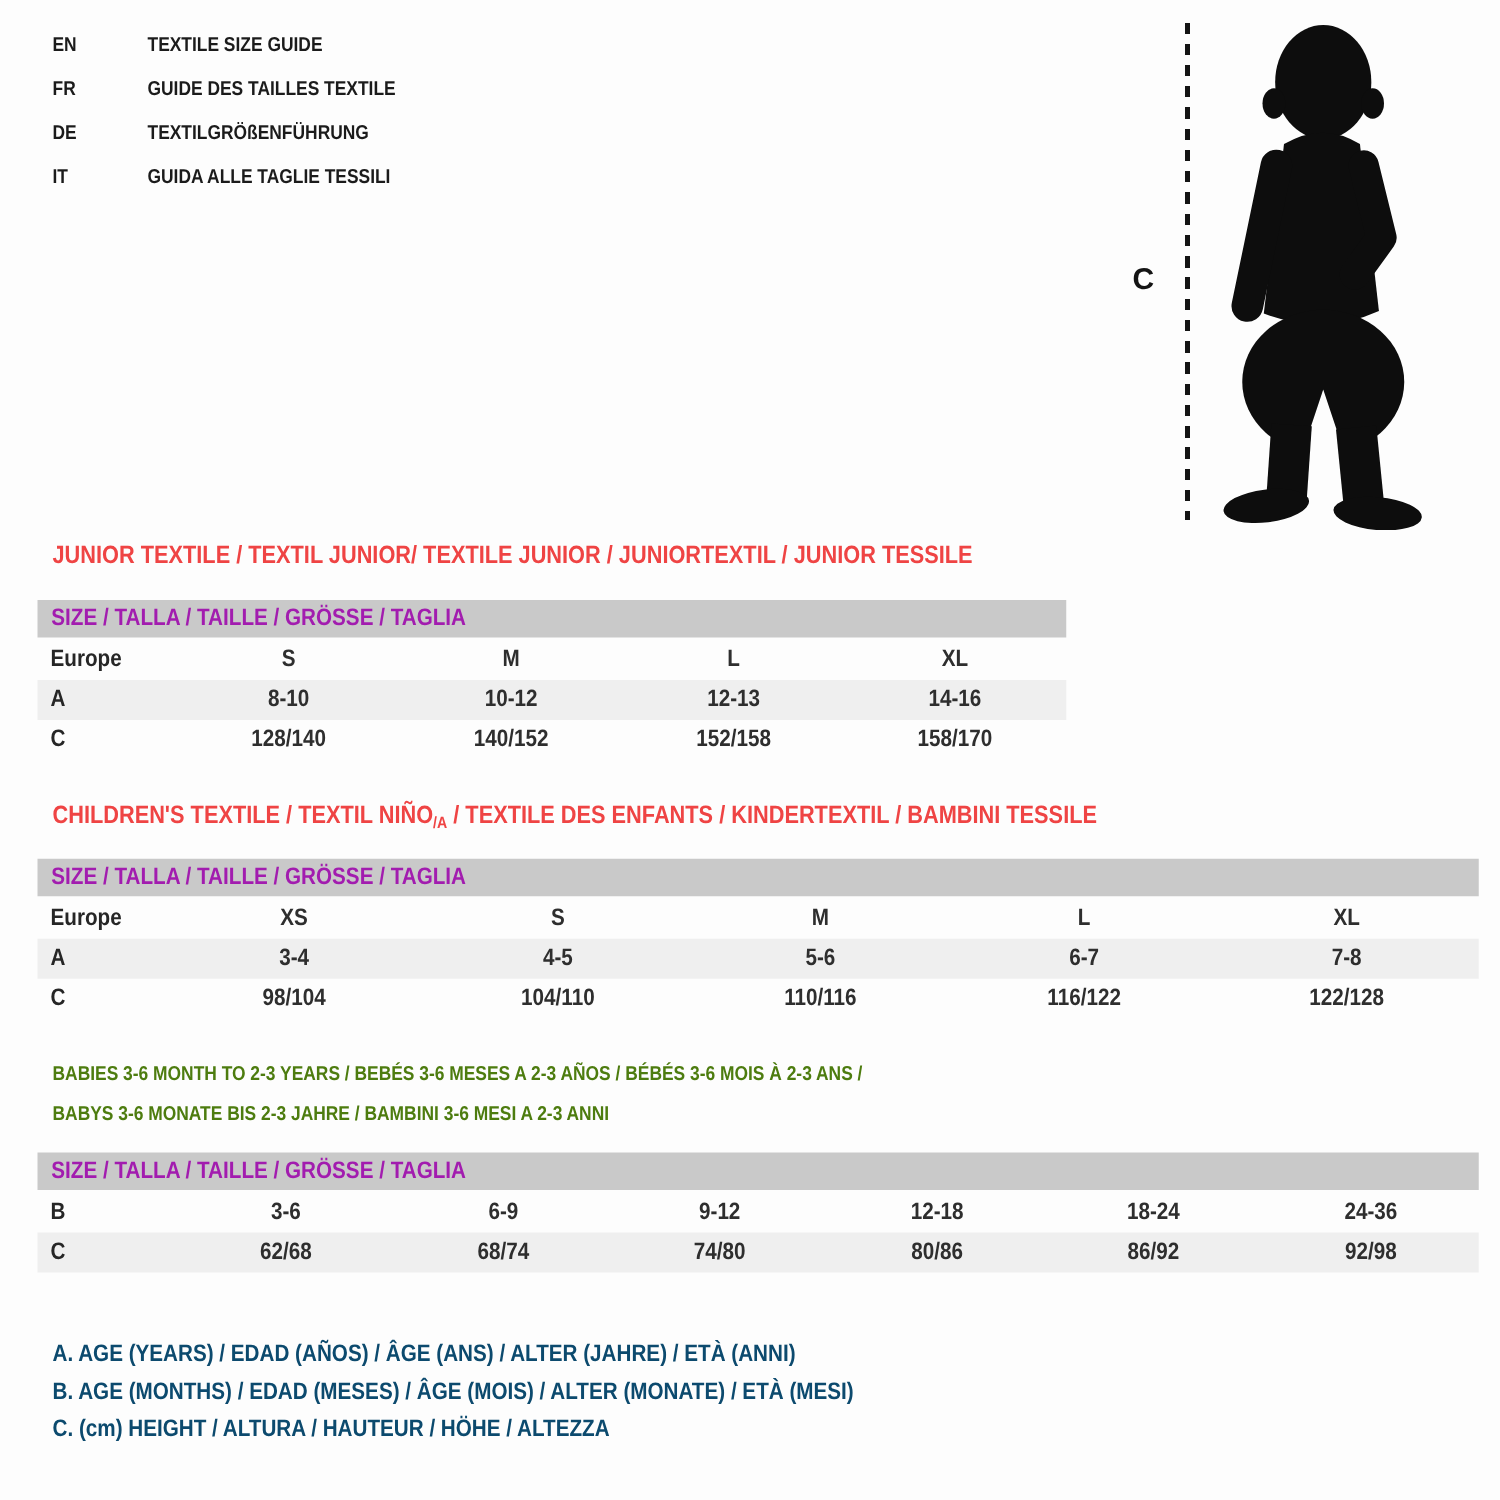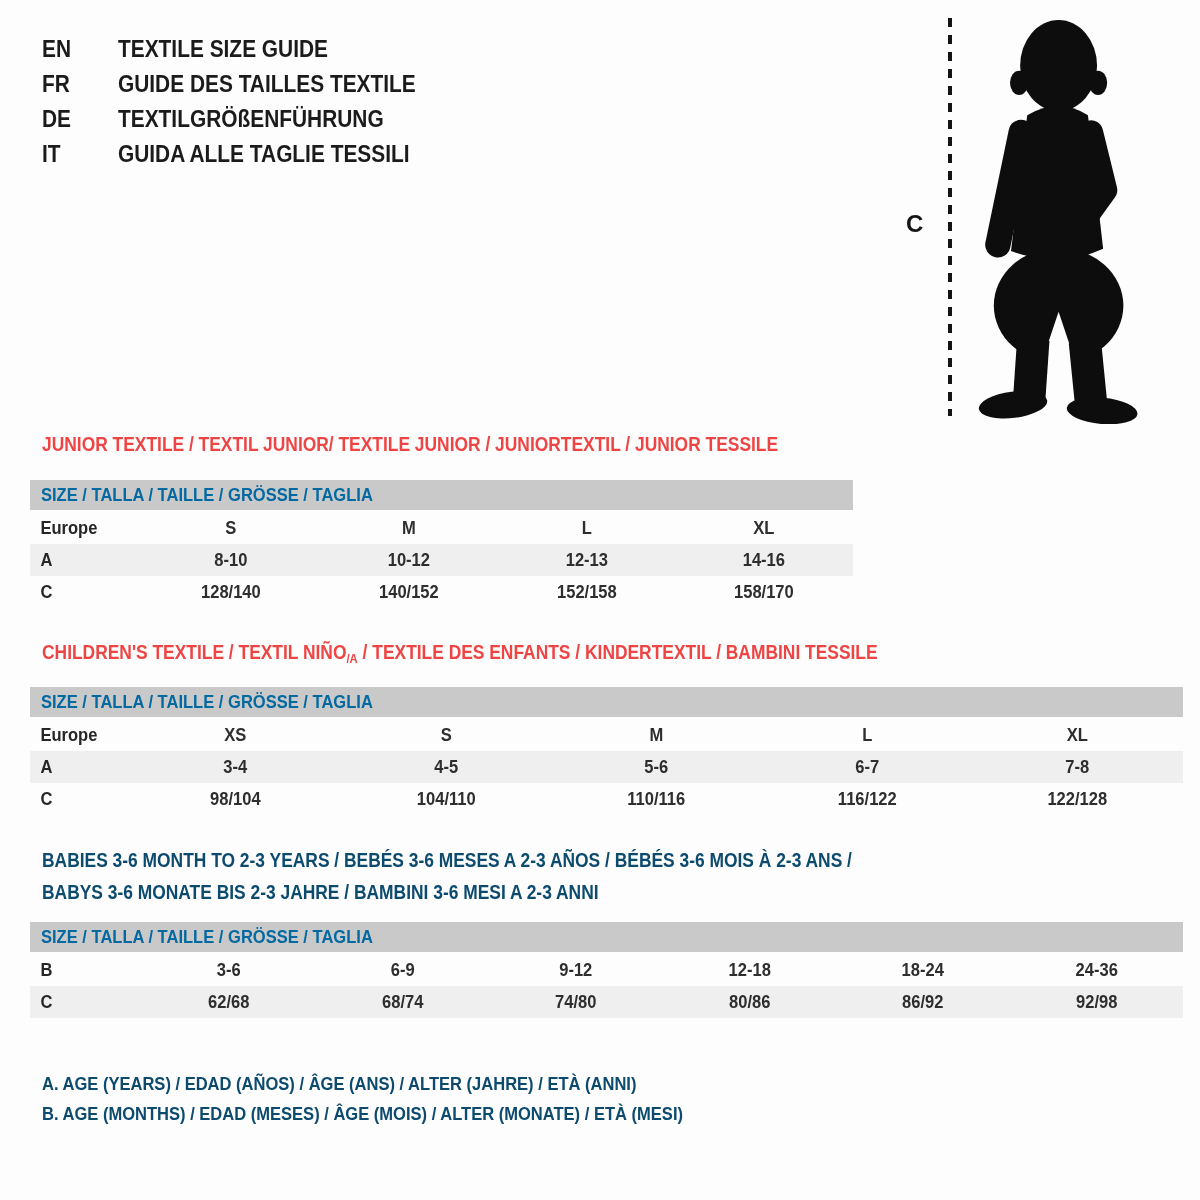--- a/index.html
+++ b/index.html
@@ -5,45 +5,45 @@
   * { margin:0; padding:0; box-sizing:border-box; }
   html,body { background:#ffffff; }
   body { font-family:"Liberation Sans", sans-serif; font-weight:700; color:#1b1b1b; }
   #canvas { position:relative; width:1200px; height:1200px; background:#fdfdfd; overflow:hidden; }
 
   
   .cx  { display:inline-block; transform:scaleX(0.87); transform-origin:0 50%; white-space:nowrap; }
 
   
   .lang-header { position:absolute; left:42px; top:28px; }
-  .lang-row { display:flex; height:35px; align-items:flex-end; font-size:24px; letter-spacing:0; }
+  .lang-row { display:flex; height:35px; align-items:flex-start; font-size:16px; letter-spacing:0; }
   .lang-code { width:76px; flex:0 0 76px; }
 
   
   .measure-line { position:absolute; left:948px; top:18px; width:4px; height:398px;
     background:repeating-linear-gradient(to bottom, #141414 0px, #141414 9px, transparent 9px, transparent 17px); }
   .measure-label { position:absolute; left:906px; top:210px; font-size:24px; color:#141414; }
   .silhouette { position:absolute; left:962px; top:14px; }
 
   
   .sec-title { position:absolute; left:42px; font-size:20px; color:#ef4444; }
   .sec-title .sub { font-size:13px; vertical-align:-4px; }
   .size-bar { position:absolute; left:30px; height:30px; line-height:30px; background:#c9c9c9;
-    color:#0369a1; font-size:19px; padding-left:11px; }
+    color:#a21caf; font-size:19px; padding-left:11px; }
   .rows { position:absolute; left:30px; }
   .t-row { display:grid; height:32px; align-items:center; }
   .t-row.alt { background:#efefef; }
   .t-junior { grid-template-columns:112px repeat(4,1fr); width:823px; }
   .t-child  { grid-template-columns:100px repeat(5,1fr); width:1153px; }
   .t-baby   { grid-template-columns:112px repeat(6,1fr); width:1153px; }
   .cell { text-align:center; font-size:19px; color:#2e2e2e; transform:scaleX(0.87); transform-origin:50% 50%; white-space:nowrap; }
   .cell.lbl { text-align:left; padding-left:12px; transform-origin:0 50%; color:#262626; }
 
   .babies-title-line { height:32px; line-height:32px; }
-  .babies-titles { position:absolute; left:42px; top:844px; font-size:20px; color:#0c4a6e; }
+  .babies-titles { position:absolute; left:42px; top:844px; font-size:16px; color:#4d7c0f; }
 
   
   .legend { position:absolute; left:42px; top:1069px; }
   .legend-line { height:30px; line-height:30px; font-size:19px; color:#0c4a6e; }
 </style>
 </head>
 <body>
 
 <div id="canvas">
 
@@ -174,15 +174,16 @@
       <div class="cell">74/80</div>
       <div class="cell">80/86</div>
       <div class="cell">86/92</div>
       <div class="cell">92/98</div>
     </div>
   </div>
 
   <div class="legend">
     <div class="legend-line"><span class="cx">A. AGE (YEARS) / EDAD (AÑOS) / ÂGE (ANS) / ALTER (JAHRE) / ETÀ (ANNI)</span></div>
     <div class="legend-line"><span class="cx">B. AGE (MONTHS) / EDAD (MESES) / ÂGE (MOIS) / ALTER (MONATE) / ETÀ (MESI)</span></div>
+    <div class="legend-line"><span class="cx">C. (cm) HEIGHT / ALTURA / HAUTEUR / HÖHE / ALTEZZA</span></div>
   </div>
 
 </div>
 
 </body></html>

